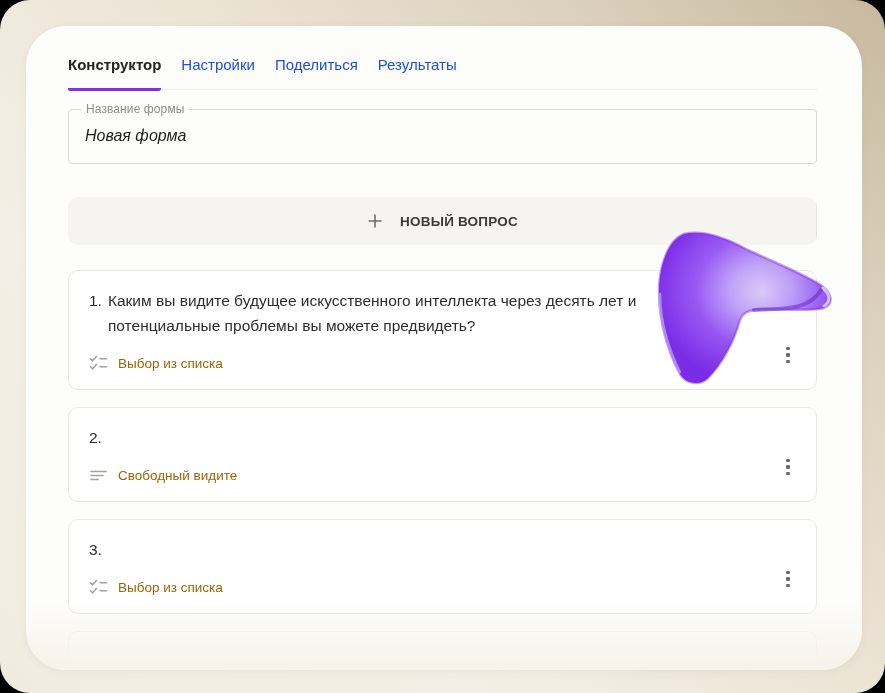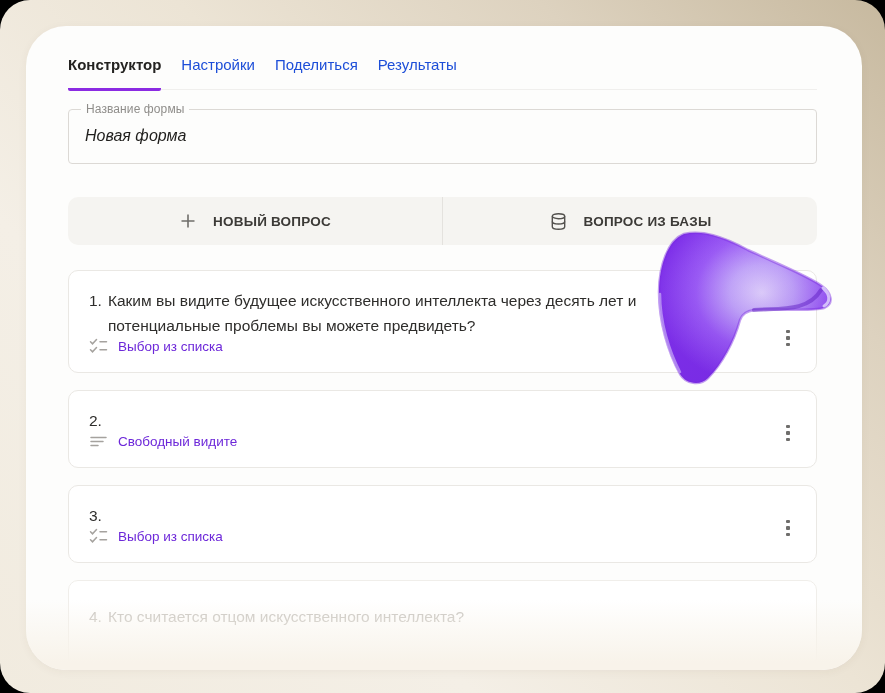--- a/index.html
+++ b/index.html
@@ -52,22 +52,22 @@
   .cards { margin-top:25px; }
   .card {
     position:relative; border:1px solid #eae8e4; border-radius:10px;
     background:#fff; padding:17px 20px 18px; margin-bottom:17px;
   }
   .card-title {
     display:flex; gap:6px; font-size:15.5px; color:#2e2d2b;
     line-height:25px; max-width:655px;
   }
   .card-type {
-    display:flex; align-items:center; gap:10px; 
-    font-size:13.5px; color:#6d28d9;
+    display:flex; align-items:center; gap:10px; margin-top:17px;
+    font-size:13.5px; color:#a16207;
   }
   .kebab {
     position:absolute; right:16px; bottom:20px; width:24px; height:28px;
     display:flex; flex-direction:column; align-items:center; justify-content:center;
     gap:3px; cursor:pointer;
   }
   .kebab i { width:3.5px; height:3.5px; background:#6f6e6c; border-radius:1px; }
   .card.faded { border-color:#f0eeea; }
   .card.faded .card-title { color:#c8c5c0; }
   
@@ -101,30 +101,20 @@
     <div class="toolbar">
       <div class="tool-btn">
         <span class="icon">
           <svg width="18" height="18" viewBox="0 0 18 18">
               <path d="M9 2.5v13M2.5 9h13" stroke="#6f6d6a" stroke-width="1.6" fill="none"></path>
             </svg>
         </span>
         <span>НОВЫЙ ВОПРОС</span>
       </div>
       <div class="tool-divider"></div>
-      <div class="tool-btn">
-        <span class="icon">
-          <svg width="19" height="19" viewBox="0 0 19 19" fill="none" stroke="#53514e" stroke-width="1.4">
-            <ellipse cx="9.5" cy="4.2" rx="6.2" ry="2.5"></ellipse>
-            <path d="M3.3 4.2v10.6c0 1.38 2.78 2.5 6.2 2.5s6.2-1.12 6.2-2.5V4.2"></path>
-            <path d="M3.3 9.5c0 1.38 2.78 2.5 6.2 2.5s6.2-1.12 6.2-2.5"></path>
-          </svg>
-        </span>
-        <span>ВОПРОС ИЗ БАЗЫ</span>
-      </div>
     </div>
 
     <div class="cards">
 
       <div class="card">
         <div class="card-title">
           <span>1.</span>
           <span>Каким вы видите будущее искусственного интеллекта через десять лет и потенциальные проблемы вы можете предвидеть?</span>
         </div>
         <div class="card-type">

